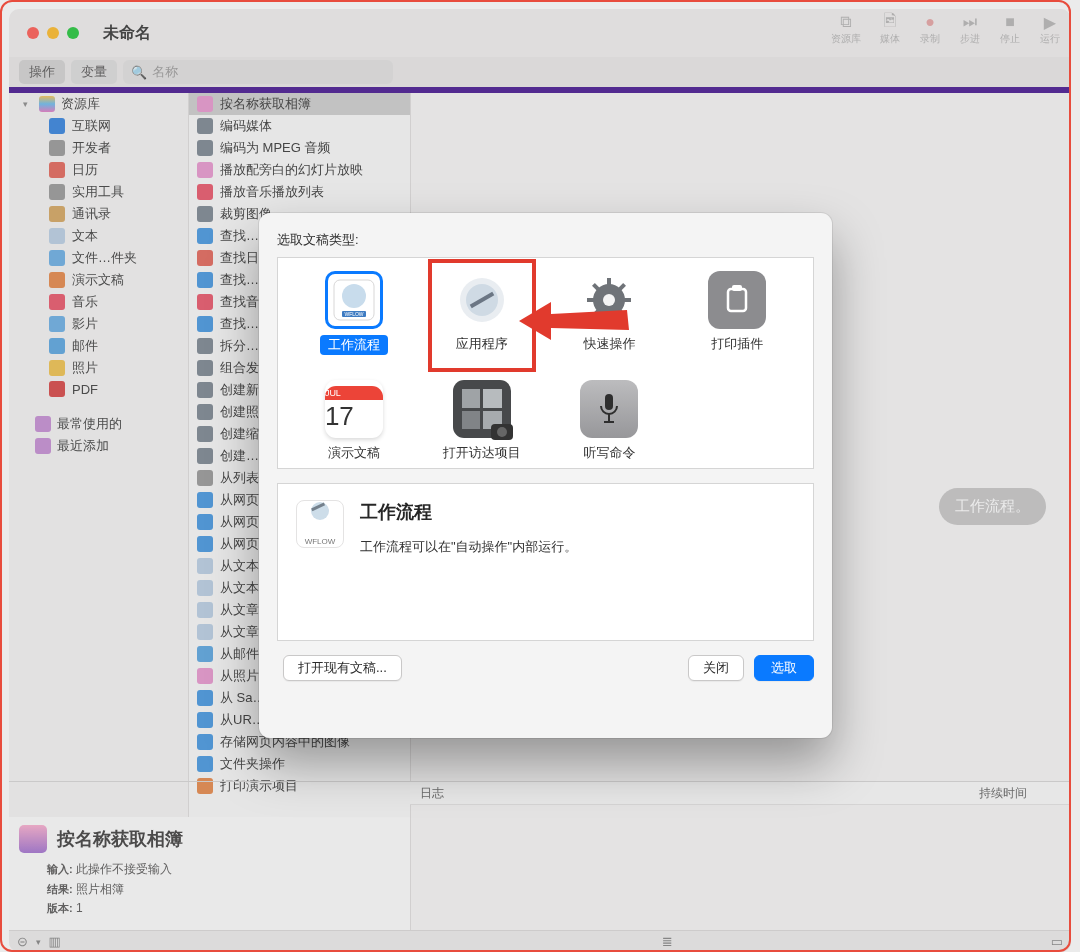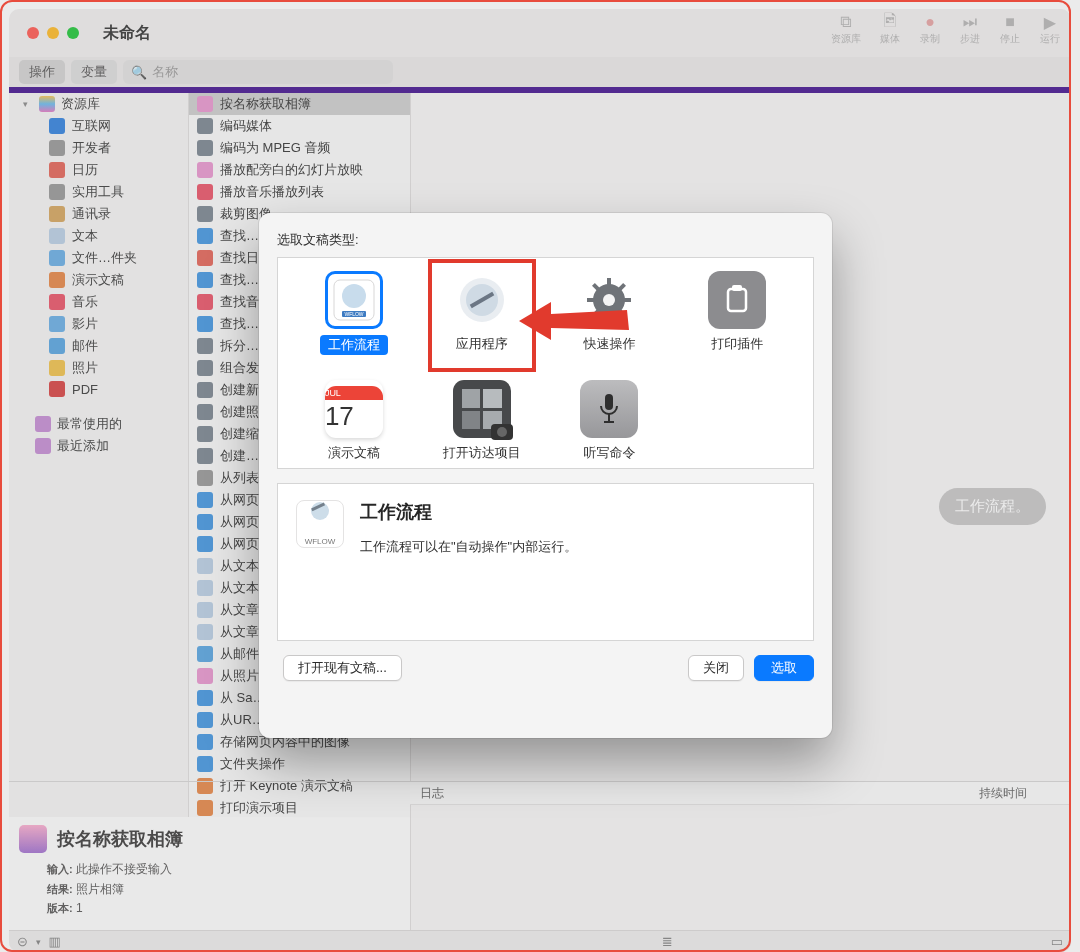--- a/index.html
+++ b/index.html
@@ -303,24 +303,20 @@
         <div class="action-item">
           <span class="ai-icon" style="background:#4a9be2"></span>
           <span>存储网页内容中的图像</span>
         </div>
         <div class="action-item">
           <span class="ai-icon" style="background:#4a9be2"></span>
           <span>文件夹操作</span>
         </div>
         <div class="action-item">
           <span class="ai-icon" style="background:#e78b4e"></span>
-          <span>打开 Keynote 演示文稿</span>
-        </div>
-        <div class="action-item">
-          <span class="ai-icon" style="background:#e78b4e"></span>
           <span>打印演示项目</span>
         </div>
       </div>
 
     <div class="canvas">
       <div class="placeholder-pill">工作流程。</div>
     </div>
   </div>
 
   <div class="bottom-split"></div>

